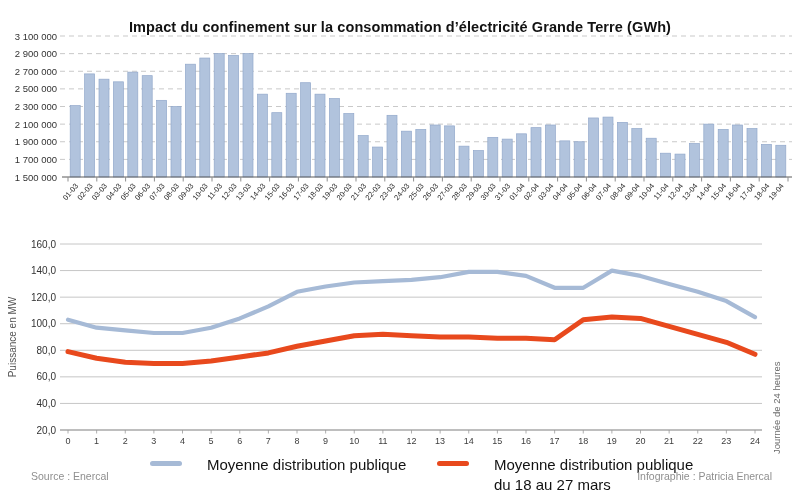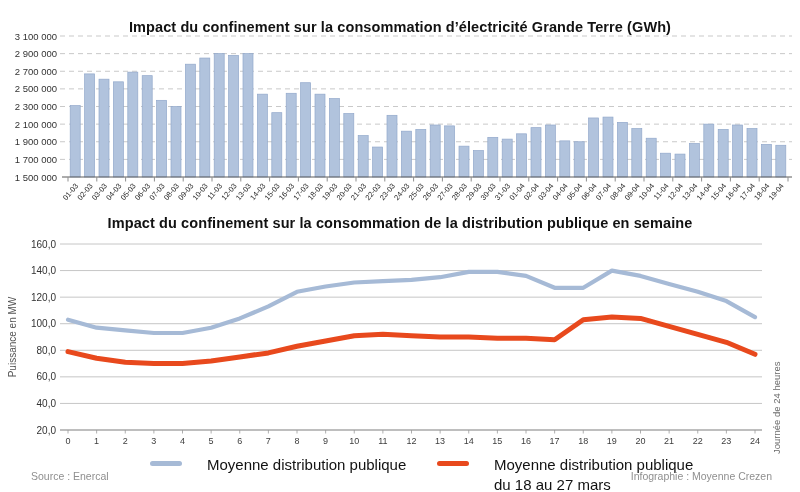--- a/index.html
+++ b/index.html
@@ -172,21 +172,20 @@
       <text x="683.5000000000001" y="186" text-anchor="end" font-size="7.5" fill="#2b2b2b" transform="rotate(-50 683.5000000000001 186)">12-04</text>
       <text x="697.9000000000001" y="186" text-anchor="end" font-size="7.5" fill="#2b2b2b" transform="rotate(-50 697.9000000000001 186)">13-04</text>
       <text x="712.3000000000001" y="186" text-anchor="end" font-size="7.5" fill="#2b2b2b" transform="rotate(-50 712.3000000000001 186)">14-04</text>
       <text x="726.7" y="186" text-anchor="end" font-size="7.5" fill="#2b2b2b" transform="rotate(-50 726.7 186)">15-04</text>
       <text x="741.1" y="186" text-anchor="end" font-size="7.5" fill="#2b2b2b" transform="rotate(-50 741.1 186)">16-04</text>
       <text x="755.5000000000001" y="186" text-anchor="end" font-size="7.5" fill="#2b2b2b" transform="rotate(-50 755.5000000000001 186)">17-04</text>
       <text x="769.9000000000001" y="186" text-anchor="end" font-size="7.5" fill="#2b2b2b" transform="rotate(-50 769.9000000000001 186)">18-04</text>
       <text x="784.3000000000001" y="186" text-anchor="end" font-size="7.5" fill="#2b2b2b" transform="rotate(-50 784.3000000000001 186)">19-04</text>
     </svg>
 
-  <div class="chart-title" id="title-line">Impact du confinement sur la consommation de la distribution publique en semaine</div>
 
   <svg id="line-svg" width="800" height="280" viewBox="0 0 800 280">
       <line x1="60" y1="218" x2="762" y2="218" stroke="#7e7e7e" stroke-width="1.2"></line>
       <text x="56" y="221.5" text-anchor="end" font-size="10" fill="#333">20,0</text>
       <line x1="60" y1="191.42857142857144" x2="762" y2="191.42857142857144" stroke="#c6c6c6" stroke-width="1"></line>
       <text x="56" y="194.92857142857144" text-anchor="end" font-size="10" fill="#333">40,0</text>
       <line x1="60" y1="164.85714285714286" x2="762" y2="164.85714285714286" stroke="#c6c6c6" stroke-width="1"></line>
       <text x="56" y="168.35714285714286" text-anchor="end" font-size="10" fill="#333">60,0</text>
       <line x1="60" y1="138.28571428571428" x2="762" y2="138.28571428571428" stroke="#c6c6c6" stroke-width="1"></line>
       <text x="56" y="141.78571428571428" text-anchor="end" font-size="10" fill="#333">80,0</text>
@@ -263,15 +262,15 @@
 
   <div class="legend-item" id="legend-orange">
     <div class="swatch" style="background: rgb(232, 73, 29);"></div>
     <div class="legend-text">
       <div>Moyenne distribution publique</div>
       <div>du 18 au 27 mars</div>
     </div>
   </div>
 
   <div class="footer-note" id="source-note">Source : Enercal</div>
-  <div class="footer-note" id="credit-note">Infographie : Moyenne Crezen</div>
+  <div class="footer-note" id="credit-note">Infographie : Patricia Enercal</div>
 
 </div>
 
 </body></html>

